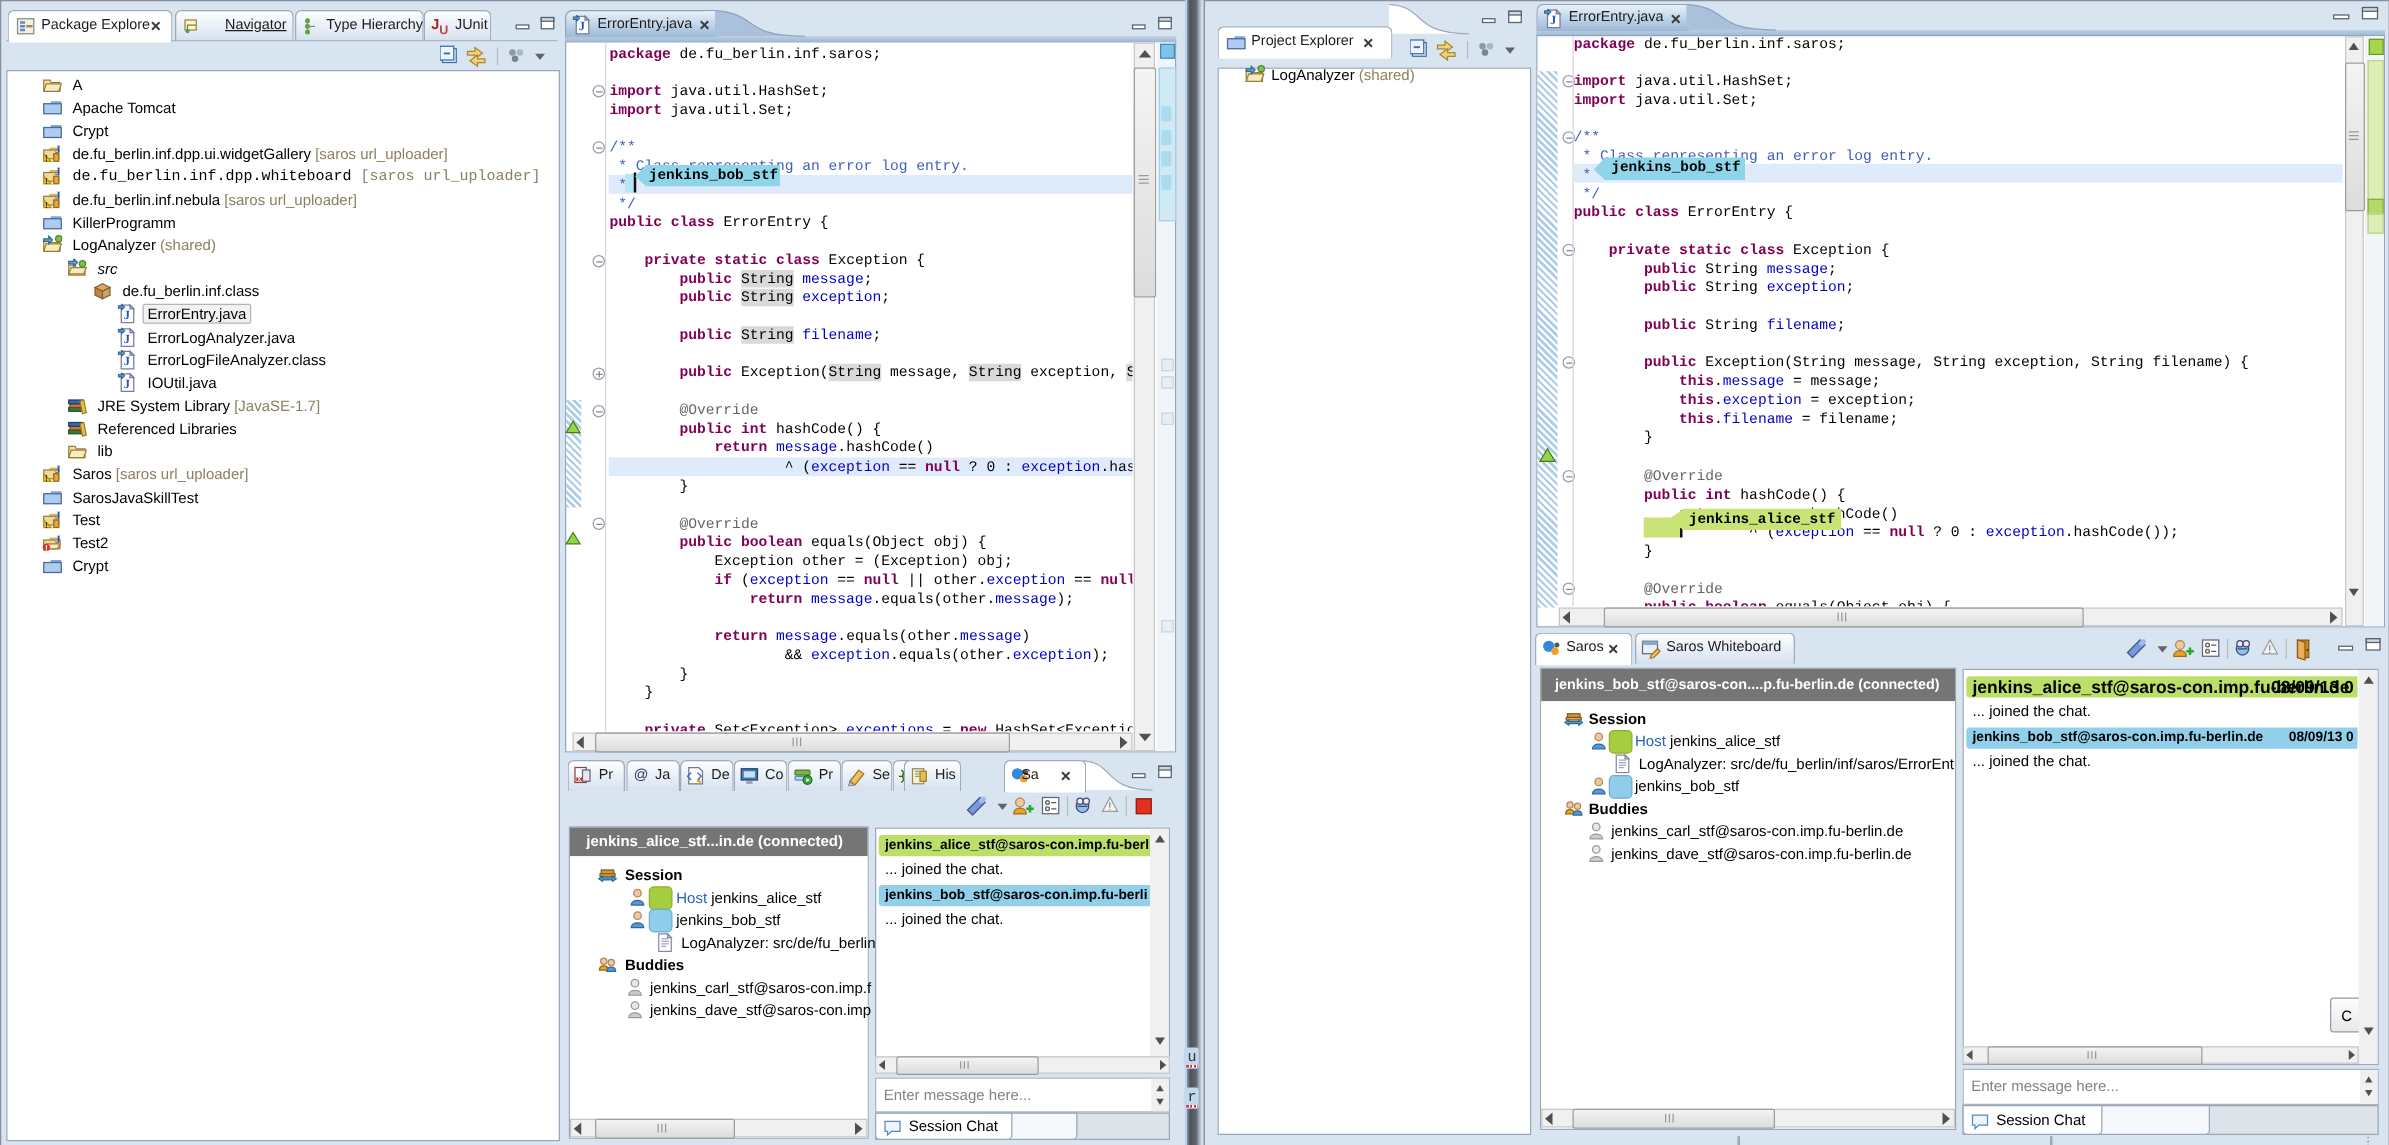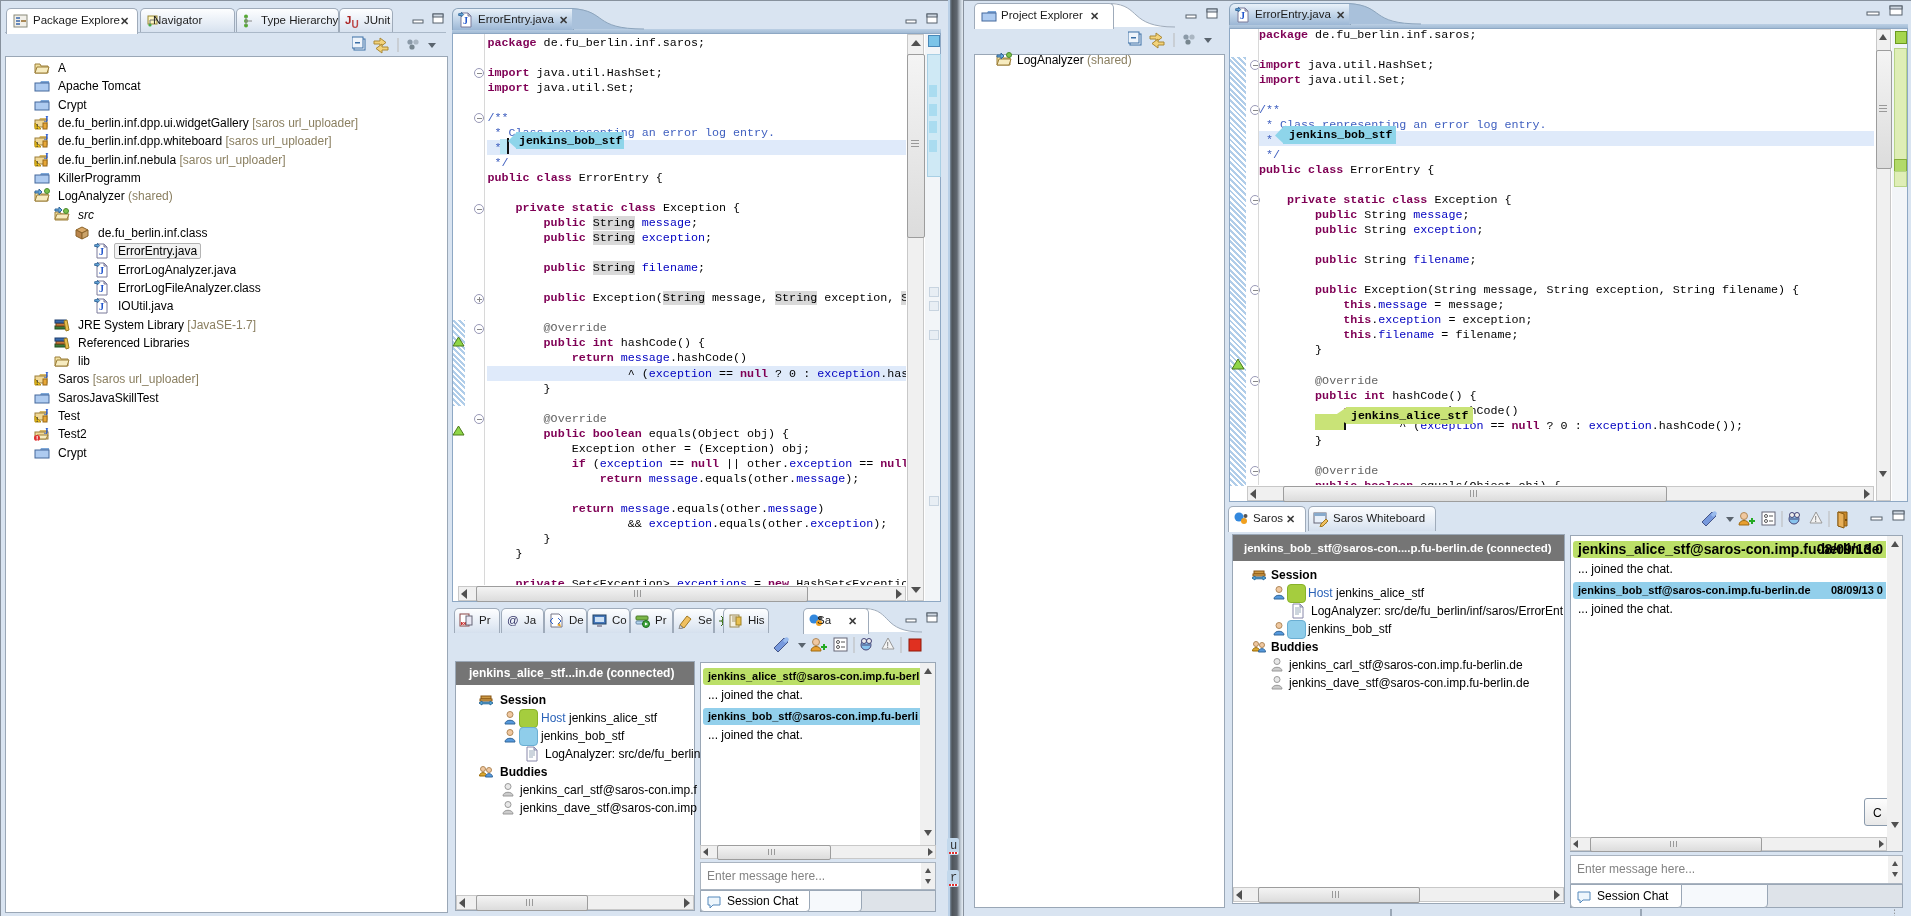--- a/index.html
+++ b/index.html
@@ -50,21 +50,21 @@
       </svg>
     <span style="left:26px;">Package Explore</span>
     <span style="left:113px;top:6px;font-size:11px;color:#3a3a3a;font-weight:bold;">✕</span>
   </div>
   <div class="tab" style="left:140px;top:8px;width:93px;">
     <svg class="a" style="left:5px;top:4px" width="16" height="16">
         <rect x="2" y="3" width="9" height="8" fill="#fdf6c3" stroke="#998833"></rect>
         <circle cx="4" cy="12" r="1.6" fill="#44aa44"></circle>
         <path d="M4 11 L4 7 L11 7" stroke="#777" fill="none"></path>
       </svg>
-    <span style="left:12px;">Navigator</span>
+    <span style="left:39px;text-decoration:underline;">Navigator</span>
   </div>
   <div class="tab" style="left:236px;top:8px;width:101px;">
     <svg class="a" style="left:5px;top:4px" width="16" height="16">
         <circle cx="4" cy="3.5" r="2" fill="#55aa33"></circle>
         <circle cx="4" cy="8" r="2" fill="#55aa33"></circle>
         <circle cx="4" cy="12.5" r="2" fill="#55aa33"></circle>
         <path d="M4 4 L4 12 M4 8 L10 8" stroke="#888" fill="none"></path>
       </svg>
     <span style="left:24px;">Type Hierarchy</span>
   </div>
@@ -186,21 +186,21 @@
       <use href="#i-fold"></use>
     </svg>
   <div class="treerow" style="left:52px;top:40.6px;">Crypt</div>
   <svg class="a" style="left:28px;top:39.6px" width="16" height="16">
       <use href="#i-fold"></use>
     </svg>
   <div class="treerow" style="left:52px;top:59.0px;">de.fu_berlin.inf.dpp.ui.widgetGallery <span class="dec">[saros url_uploader]</span></div>
   <svg class="a" style="left:28px;top:58.0px" width="16" height="16">
       <use href="#i-jproj"></use>
     </svg>
-  <div class="treerow" style="left:52px;top:77.3px;">de.fu_berlin.inf.dpp.whiteboard <span class="dec">[saros url_uploader]</span></div>
+  <div class="treerow" style="left:52px;top:77.3px;font-family:Liberation Mono, monospace;">de.fu_berlin.inf.dpp.whiteboard <span class="dec">[saros url_uploader]</span></div>
   <svg class="a" style="left:28px;top:76.3px" width="16" height="16">
       <use href="#i-jproj"></use>
     </svg>
   <div class="treerow" style="left:52px;top:95.6px;">de.fu_berlin.inf.nebula <span class="dec">[saros url_uploader]</span></div>
   <svg class="a" style="left:28px;top:94.6px" width="16" height="16">
       <use href="#i-jproj"></use>
     </svg>
   <div class="treerow" style="left:52px;top:113.9px;">KillerProgramm</div>
   <svg class="a" style="left:28px;top:112.9px" width="16" height="16">
       <use href="#i-fold"></use>
@@ -555,21 +555,21 @@
 <div class="a" style="left:948px;top:0;width:15px;height:916px;background:linear-gradient(90deg,#b9cfe6 0px,#b9cfe6 2px,#7c8ea0 2px,#4d5359 4px,#606770 9px,#9aa2ab 11px,#c8d2dc 13px,#e4ebf2 15px);"></div>
 <div class="a" style="left:947px;top:838px;width:12px;height:17px;background:#c2d8ec;border-radius:2px;"></div>
 <div class="a" style="left:950px;top:839px;color:#333;font-size:12px;font-family:'Liberation Mono',monospace;">u</div>
 <div class="a" style="left:949px;top:852px;width:9px;height:2px;background:repeating-linear-gradient(90deg,#e03030 0 2px,#fff 2px 3px);"></div>
 <div class="a" style="left:947px;top:870px;width:12px;height:17px;background:#c2d8ec;border-radius:2px;"></div>
 <div class="a" style="left:950px;top:871px;color:#333;font-size:12px;font-family:'Liberation Mono',monospace;">r</div>
 <div class="a" style="left:949px;top:884px;width:9px;height:2px;background:repeating-linear-gradient(90deg,#e03030 0 2px,#fff 2px 3px);"></div>
 
 <div class="a win" style="left:963px;top:0;width:948px;height:916px;"></div>
 <div id="proj">
-  <div class="tab on" style="left:974px;top:3px;width:138px;">
+  <div class="tab on" style="left:974px;top:21px;width:138px;">
     <svg class="a" style="left:6px;top:4px" width="16" height="16">
         <use href="#i-fold"></use>
       </svg>
     <span style="left:26px;">Project Explorer</span>
     <span style="left:115px;top:6px;font-size:11px;color:#3a3a3a;font-weight:bold;">✕</span>
   </div>
   <svg class="a" style="left:1111px;top:3px" width="66" height="25">
       <path d="M0 0 C30 2 18 24 64 24 L0 24 Z" fill="#fff"></path>
       <path d="M0 0.5 C30 2 18 24 64 24" stroke="#9fabba" fill="none"></path>
     </svg>

